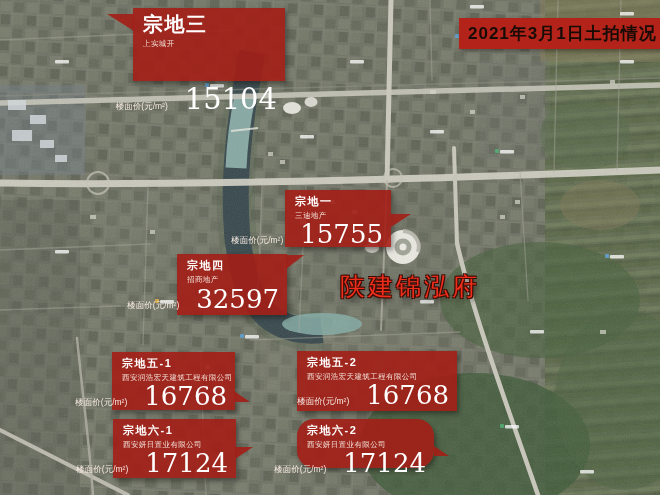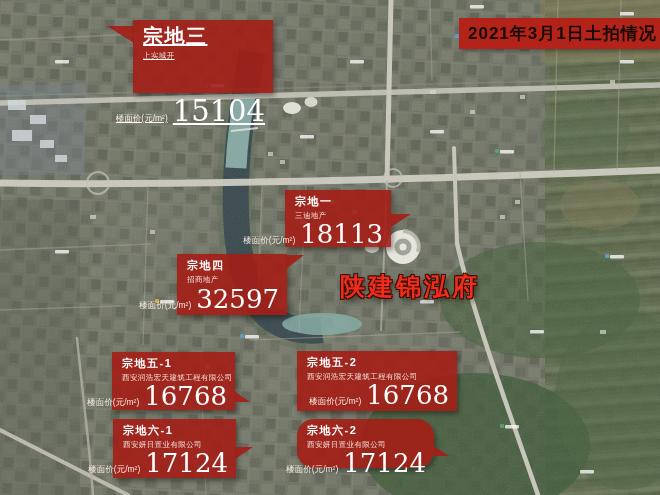--- a/index.html
+++ b/index.html
@@ -10,32 +10,32 @@
   .stage > svg{position:absolute;left:0;top:0;}
   
   .pbox{
     position:absolute;background:rgba(163,30,22,.9);color:#fff;
     display:flex;flex-direction:column;box-sizing:border-box;
     padding:5px 8px 3px 10px;box-shadow:2px 3px 5px rgba(10,5,2,.4);
   }
   .pname{font-weight:bold;font-size:11px;letter-spacing:1.5px;line-height:1.15;white-space:nowrap;}
   .pbox--three .pname{font-size:20px;}
   .pcompany{font-size:7.5px;color:#f2ded4;margin-top:3px;letter-spacing:.4px;white-space:nowrap;}
-  .prow{margin-top:auto;display:flex;align-items:baseline;justify-content:flex-end;gap:5px;}
+  .prow{margin-top:auto;display:flex;align-items:baseline;justify-content:flex-end;gap:17px;}
   .plabel{font-size:8.5px;color:#f7eae2;white-space:nowrap;}
   .pprice{font-family:"DejaVu Serif",serif;font-size:26px;line-height:1;}
   .pbox--three .pprice{font-size:29px;margin-top:36px;}
   .ptr{position:absolute;width:0;height:0;}
   .titlebox{
     position:absolute;left:459px;top:18px;background:#b3231a;color:#170c05;
     font-weight:bold;font-size:17px;letter-spacing:1px;padding:4px 9px;
     box-shadow:2px 2px 4px rgba(10,5,2,.35);white-space:nowrap;
   }
   .watermark{
-    position:absolute;left:340px;top:270px;font-size:25px;font-weight:bold;
+    position:absolute;left:340px;top:270px;font-size:25px;font-weight:normal;
     color:#ee2d1b;letter-spacing:3px;white-space:nowrap;
     text-shadow:1px 1px 0 #3a0c04,-1px -1px 0 #3a0c04,1px -1px 0 #3a0c04,
                 -1px 1px 0 #3a0c04,2px 3px 5px rgba(20,4,0,.65);
   }
 </style>
 </head>
 <body>
 
 <div class="stage">
 
@@ -186,37 +186,37 @@
       </g>
     </g>
 
     <rect width="660" height="495" filter="url(#gr)" opacity="0.14"></rect>
   </svg>
 
   <div class="titlebox">2021年3月1日土拍情况</div>
 
   <div class="watermark">陕建锦泓府</div>
 
-  <div class="pbox pbox--three" style="left:133px;top:20px;width:140px;height:73px;text-decoration:underline;">
+  <div class="pbox pbox--three" style="left:133px;top:8px;width:152px;height:73px;">
     <i class="ptr" style="left:-26px;top:6px;border-right:27px solid rgba(163,30,22,.9);border-bottom:17px solid transparent;"></i>
     <div class="pname">宗地三</div>
     <div class="pcompany">上实城开</div>
     <div class="prow">
       <span class="plabel">楼面价(元/m²)</span>
       <span class="pprice">15104</span>
     </div>
   </div>
 
   <div class="pbox" style="left:285px;top:190px;width:106px;height:57px;">
     <i class="ptr" style="right:-20px;top:24px;border-left:20px solid rgba(163,30,22,.9);border-bottom:13px solid transparent;"></i>
     <div class="pname">宗地一</div>
     <div class="pcompany">三迪地产</div>
     <div class="prow">
       <span class="plabel">楼面价(元/m²)</span>
-      <span class="pprice">18113</span>
+      <span class="pprice">15755</span>
     </div>
   </div>
 
   <div class="pbox" style="left:177px;top:254px;width:110px;height:61px;">
     <i class="ptr" style="right:-17px;top:1px;border-left:18px solid rgba(163,30,22,.9);border-bottom:14px solid transparent;"></i>
     <div class="pname">宗地四</div>
     <div class="pcompany">招商地产</div>
     <div class="prow">
       <span class="plabel">楼面价(元/m²)</span>
       <span class="pprice">32597</span>

